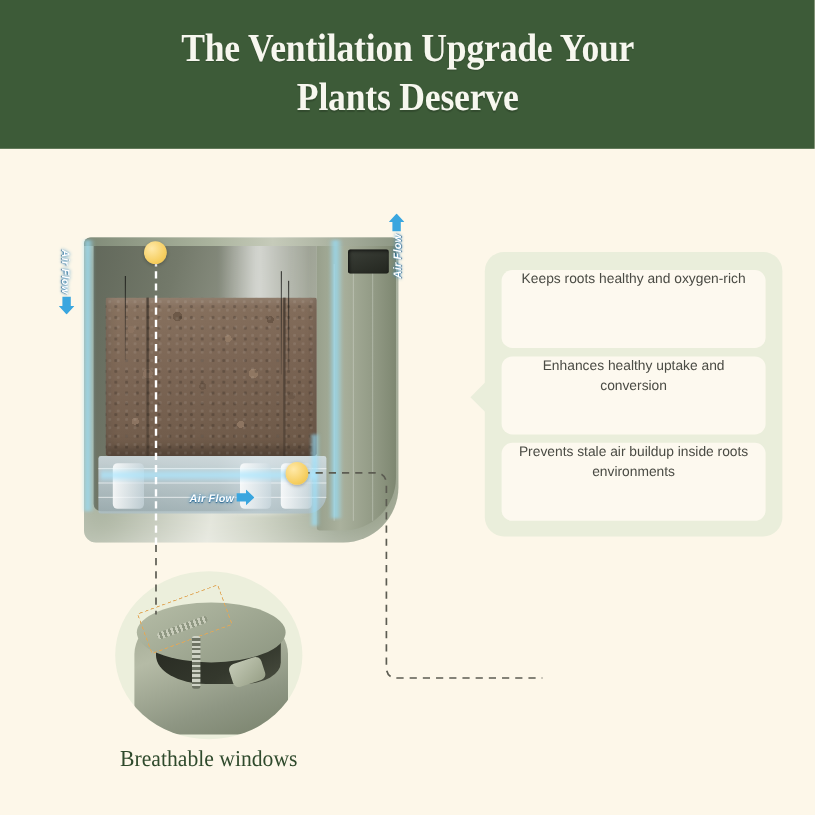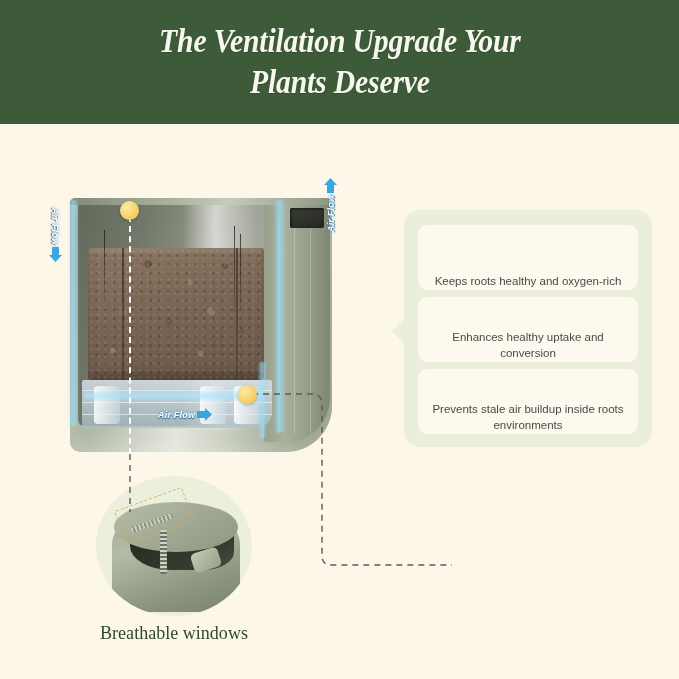--- a/index.html
+++ b/index.html
@@ -8,21 +8,21 @@
     background: #fdf7e9;
     font-family: "Liberation Sans", sans-serif;
     overflow: hidden;
   }
   #page { position: relative; width: 679px; height: 679px; background: #fdf7e9; }
 
   
   .header {
     position: absolute; left: 0; top: 0; width: 679px; height: 124px;
     background: #3d5b38;
-    display: flex; align-items: center; justify-content: center; font-style: italic;
+    display: flex; align-items: center; justify-content: center;
   }
   .header-title {
     font-family: "Liberation Serif", serif;
     color: #f7f7ef;
     font-size: 33px;
     line-height: 1.25;
     font-weight: 700;
     text-align: center;
     letter-spacing: -0.2px;
     transform: scaleX(0.9);
@@ -182,21 +182,21 @@
   .panel-notch {
     position: absolute; left: -12px; top: 108px;
     width: 0; height: 0;
     border-top: 13px solid transparent;
     border-bottom: 13px solid transparent;
     border-right: 13px solid #eaeedb;
   }
   .benefit-card {
     position: absolute; left: 14px; width: 220px; height: 65px;
     background: #fdf9ef; border-radius: 9px;
-    display: flex; align-items: flex-end; justify-content: center;
+    display: flex; align-items: flex-start; justify-content: center;
     padding: 0 12px;
   }
   .benefit-card .bc-text {
     font-family: "Liberation Sans", sans-serif;
     font-size: 11.5px; line-height: 1.45;
     color: #4a4b44; text-align: center;
   }
   .benefit-card.c1 { top: 15px; }
   .benefit-card.c2 { top: 87px; }
   .benefit-card.c3 { top: 159px; }

